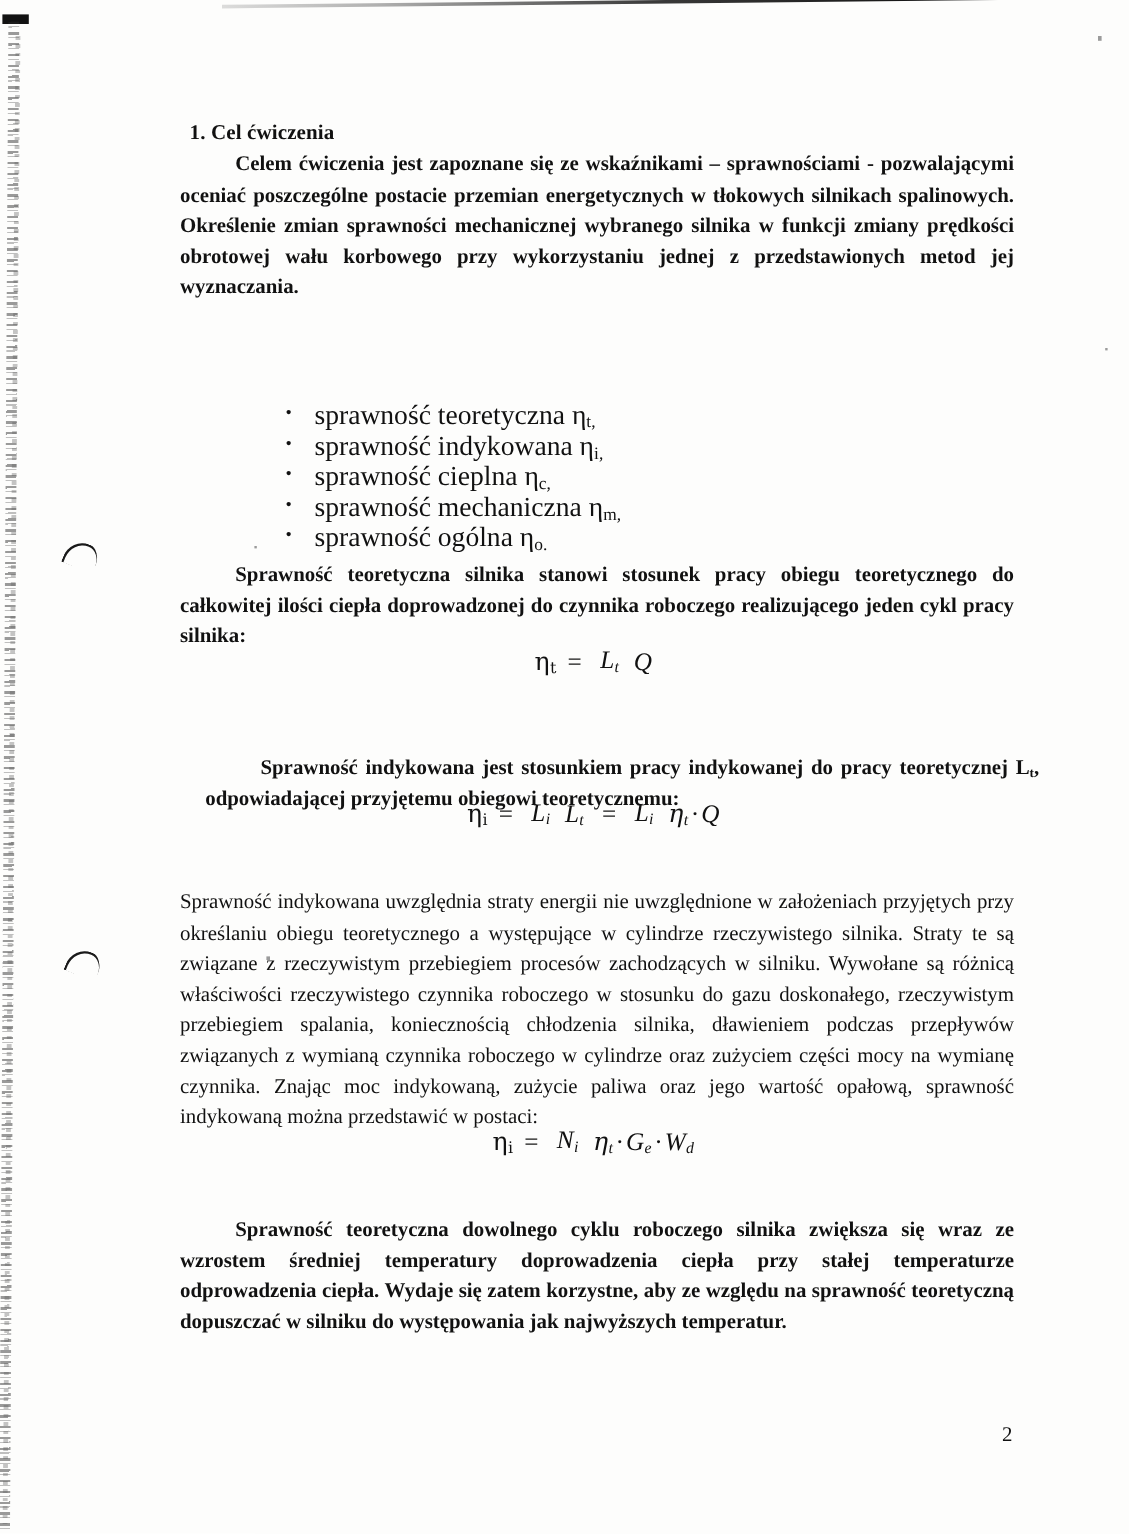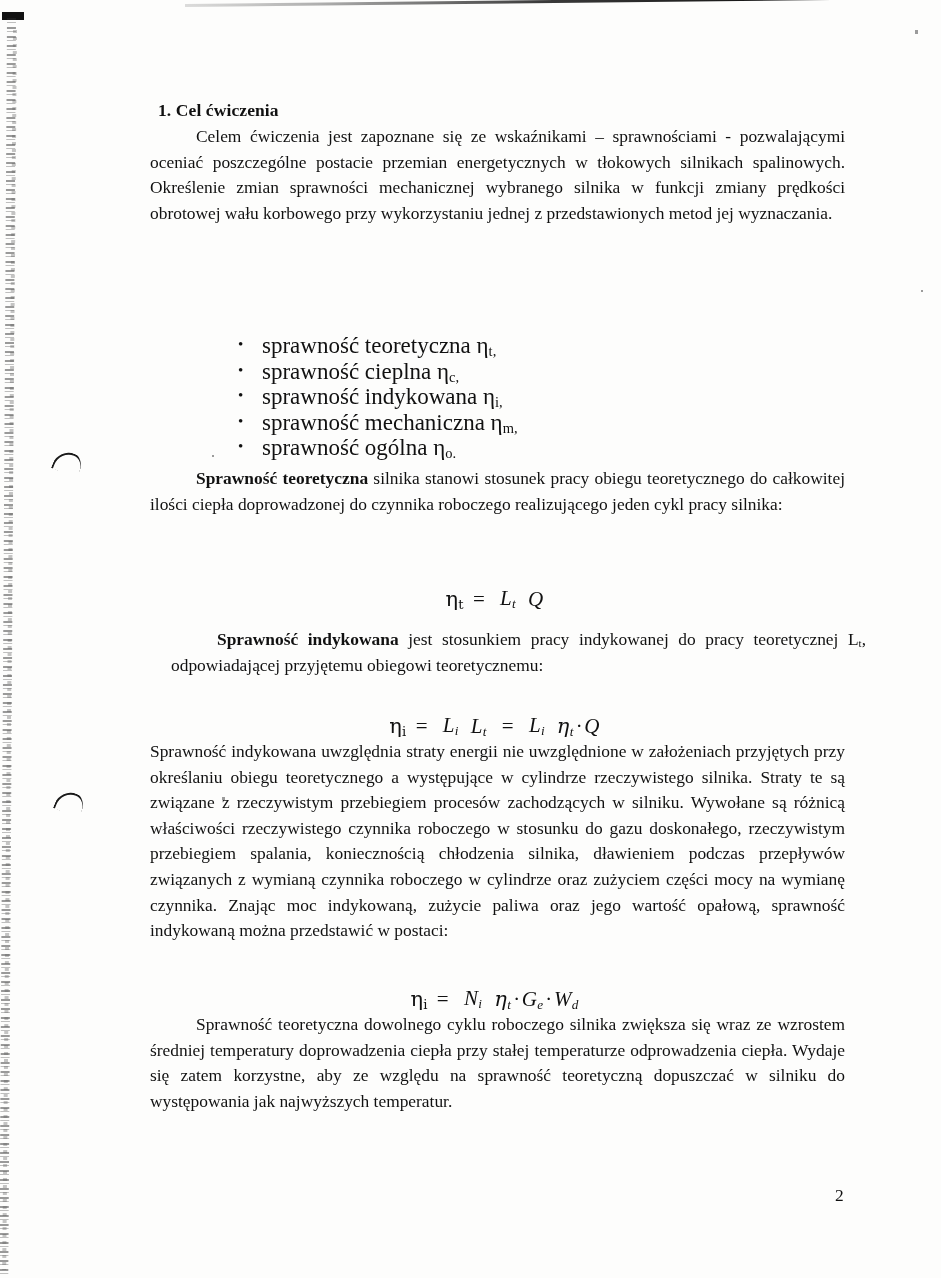--- a/index.html
+++ b/index.html
@@ -118,21 +118,21 @@
     position: absolute;
     font-size: 17.4px;
     line-height: 25.6px;
     text-align: justify;
     text-justify: inter-word;
     margin: 0;
     width: 695px;
     left: 0;
     hyphens: manual;
   }
-  p.body.indent { text-indent: 46px; }
+  p.body.indent { text-indent: 46px; font-weight: bold; }
 
   #para1 { top: 124px; }
   #para2 { top: 283px; }
   #para3 { top: 466px; }
   #para4 { top: 627px; margin-left: 21px; }
   #para5 { top: 739px; }
   #para6 { top: 1012px; }
   #para7 { top: 1113px; }
 
   ul.eff-list {
@@ -161,21 +161,20 @@
   
   .eq {
     position: absolute;
     display: flex;
     align-items: center;
     justify-content: center;
     width: 695px;
     left: 0;
     font-size: 21px;
     letter-spacing: 0.3px;
-    margin-top: 48px;
   }
   #eq1 { top: 540px; }
   #eq2 { top: 667px; }
   #eq3 { top: 940px; }
 
   .eq .lhs, .eq .rel {
     font-size: 21px;
     line-height: 1;
   }
   .eq .rel { margin: 0 9px; }
@@ -229,22 +228,22 @@
 <div class="page">
 
   <h2 class="section" id="sec1">1. Cel ćwiczenia</h2>
 
   <p class="body indent" id="para1">Celem ćwiczenia jest zapoznane się ze wskaźnikami – sprawnościami - pozwalającymi oceniać poszczególne postacie przemian energetycznych w tłokowych silnikach spalinowych. Określenie zmian sprawności mechanicznej wybranego silnika w funkcji zmiany prędkości obrotowej wału korbowego przy wykorzystaniu jednej z przedstawionych metod jej wyznaczania.</p>
 
 
 
   <ul class="eff-list">
     <li><span>sprawność teoretyczna η</span><sub>t,</sub></li>
+    <li><span>sprawność indykowana η</span><sub>i,</sub></li>
     <li><span>sprawność cieplna η</span><sub>c,</sub></li>
-    <li><span>sprawność indykowana η</span><sub>i,</sub></li>
     <li><span>sprawność mechaniczna η</span><sub>m,</sub></li>
     <li><span>sprawność ogólna η</span><sub>o.</sub></li>
   </ul>
 
   <p class="body indent" id="para3">
     <b>Sprawność teoretyczna</b><span id="p3rest"> silnika stanowi stosunek pracy obiegu teoretycznego do całkowitej ilości ciepła doprowadzonej do czynnika roboczego realizującego jeden cykl pracy silnika:</span>
   </p>
 
   <div class="eq" id="eq1">
     <span class="lhs eta"><span>η</span><sub>t</sub></span>

